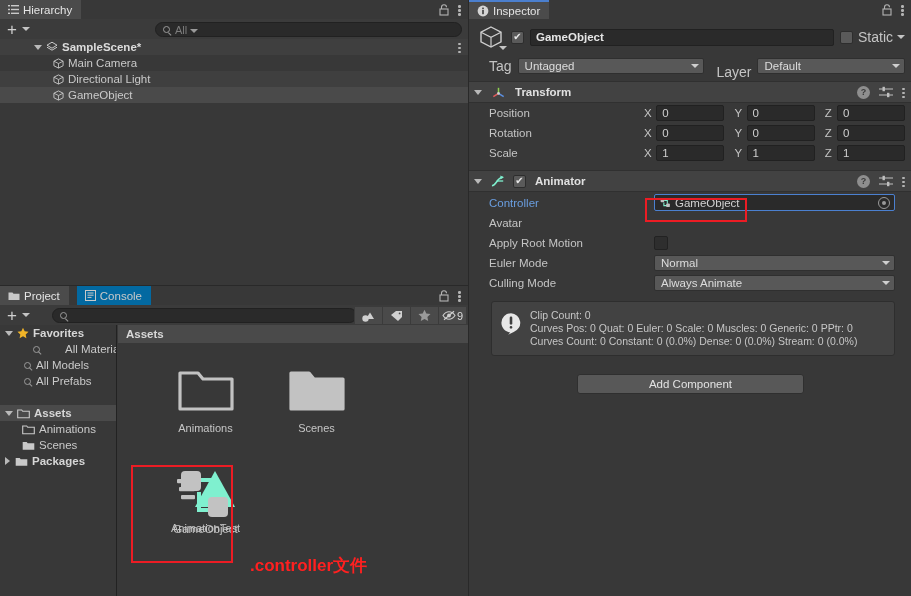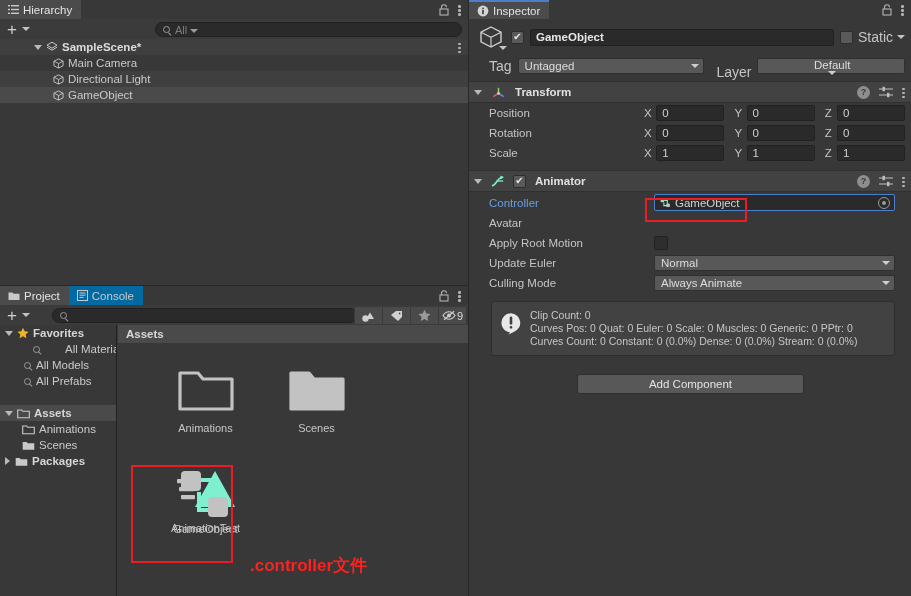--- a/index.html
+++ b/index.html
@@ -6,21 +6,21 @@
   html,body { background:#292929; }
   body {
     width:911px; height:596px; position:relative; overflow:hidden;
     font-family:"Liberation Sans", sans-serif; font-size:11.5px; color:#c4c4c4;
     -webkit-font-smoothing:antialiased;
   }
   .panel { position:absolute; }
 
   
   .tabbar { position:absolute; left:0; top:0; height:19px; width:100%;
-            background:#383838; display:flex; align-items:stretch; }
+            background:#383838; display:flex; align-items:stretch;gap:8px; }
   .tab { display:flex; align-items:center; gap:4px; padding:0 9px 0 8px;
          background:#0369a1; color:#c9c9c9; font-size:11.5px; height:19px; }
   .tab.active { background:#4b4b4b; color:#e4e4e4; }
   .tab.accent { border-top:2px solid #4b7fce; height:19px; padding-top:0; }
   .tabfill { flex:1; background:#383838; }
   .tabright { display:flex; align-items:center; gap:9px; padding-right:7px; background:#383838; }
 
   
   .ico { display:inline-block; line-height:0; }
   .dots { width:3px; height:13px; position:relative; }
@@ -442,21 +442,21 @@
       <span class="caretd" style="margin-left:4px;"></span>
     </div>
 
     <div class="taglayer">
       <span class="lbl-r" style="margin-right:6px;">Tag</span>
       <span class="dd" style="width:203px;">
         <span>Untagged</span>
         <span class="ar"></span>
       </span>
       <span class="lbl-r" style="margin:12px 6px 0 12px;">Layer</span>
-      <span class="dd" style="width:160px;flex-direction:column;">
+      <span class="dd" style="width:160px;">
         <span>Default</span>
         <span class="ar"></span>
       </span>
     </div>
 
     <div class="comp-hdr" style="margin-top:5px;">
       <span class="tri"></span>
       <span class="ico">
         <svg width="15" height="15" viewBox="0 0 16 16">
           <path d="M8 9 8 3" stroke="#8fd14f" stroke-width="1.6"></path>
@@ -578,21 +578,21 @@
     <div class="prow" style="height:20px;">
       <span class="pname">Avatar</span>
     </div>
 
     <div class="prow">
       <span class="pname">Apply Root Motion</span>
       <span class="smallchk"></span>
     </div>
 
     <div class="prow">
-      <span class="pname">Update Euler</span>
+      <span class="pname">Euler Mode</span>
       <span class="dd" style="flex:1;margin-right:10px;">
         <span>Normal</span>
         <span class="ar"></span>
       </span>
     </div>
 
     <div class="prow">
       <span class="pname">Culling Mode</span>
       <span class="dd" style="flex:1;margin-right:10px;">
         <span>Always Animate</span>

